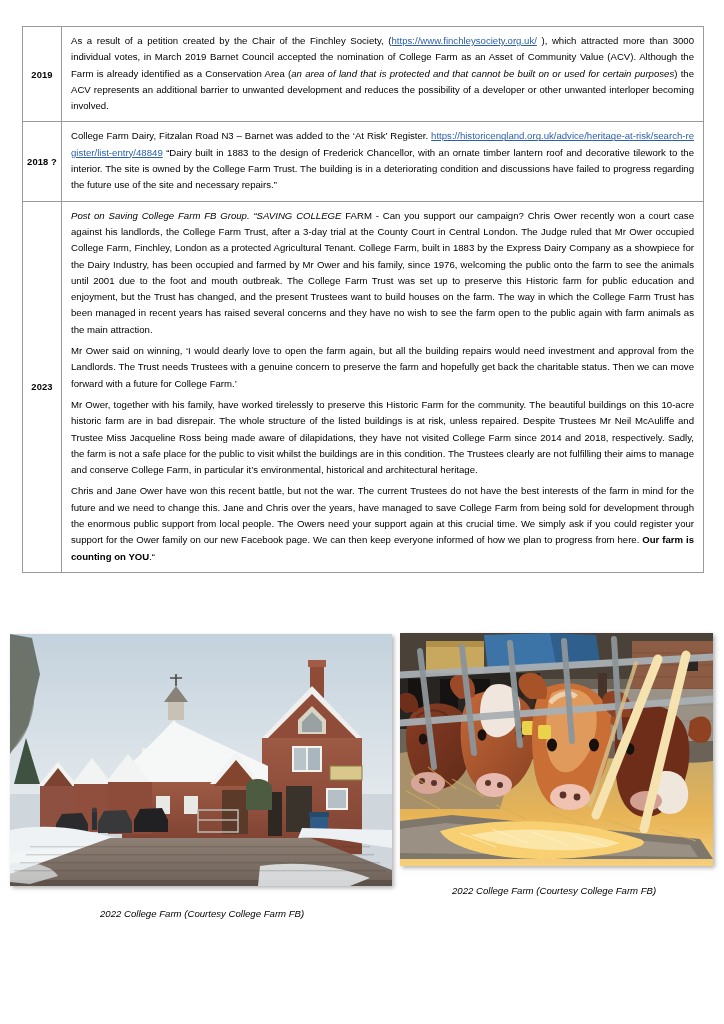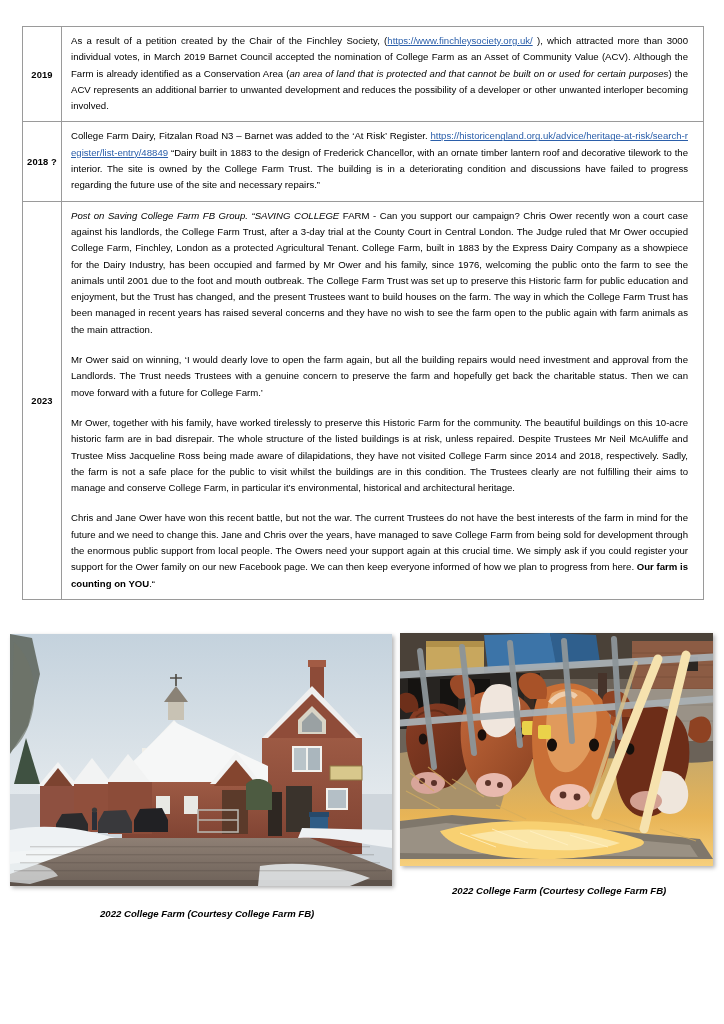--- a/index.html
+++ b/index.html
@@ -33,32 +33,32 @@
   td.year-cell {
     width: 34px;
     text-align: center;
     vertical-align: middle;
     font-size: 9.4px;
     font-weight: 700;
     letter-spacing: 0.1px;
     padding: 7px 2px;
   }
   td.body-cell {
-    padding: 6px 15px 7px 9px;
+    padding: 6px 9px 7px 9px;
   }
   .para {
     font-size: 9.6px;
     line-height: 16.3px;
     text-align: justify;
     text-justify: inter-word;
     margin: 0 0 0 0;
     hyphens: manual;
   }
   .para + .para {
-    margin-top: 14px;
+    margin-top: 5px;
   }
   .para i, .it { font-style: italic; }
   .para b, .bd { font-weight: 700; }
   a.doclink {
     color: #2b5faa;
     text-decoration: underline;
     word-break: break-all;
   }
 
   
@@ -81,21 +81,20 @@
     height: 233px;
   }
   .photo svg { display: block; width: 100%; height: 100%; }
 
   .caption {
     position: absolute;
     font-size: 9.6px;
     font-style: italic;
     line-height: 14px;
     white-space: nowrap;
-    font-weight: bold;
   }
   #caption-farmyard { left: 100px; top: 907px; }
   #caption-calves  { left: 452px; top: 884px; }
 </style>
 </head>
 <body>
 
 <table class="doc-table">
   <tbody>
     <tr>

